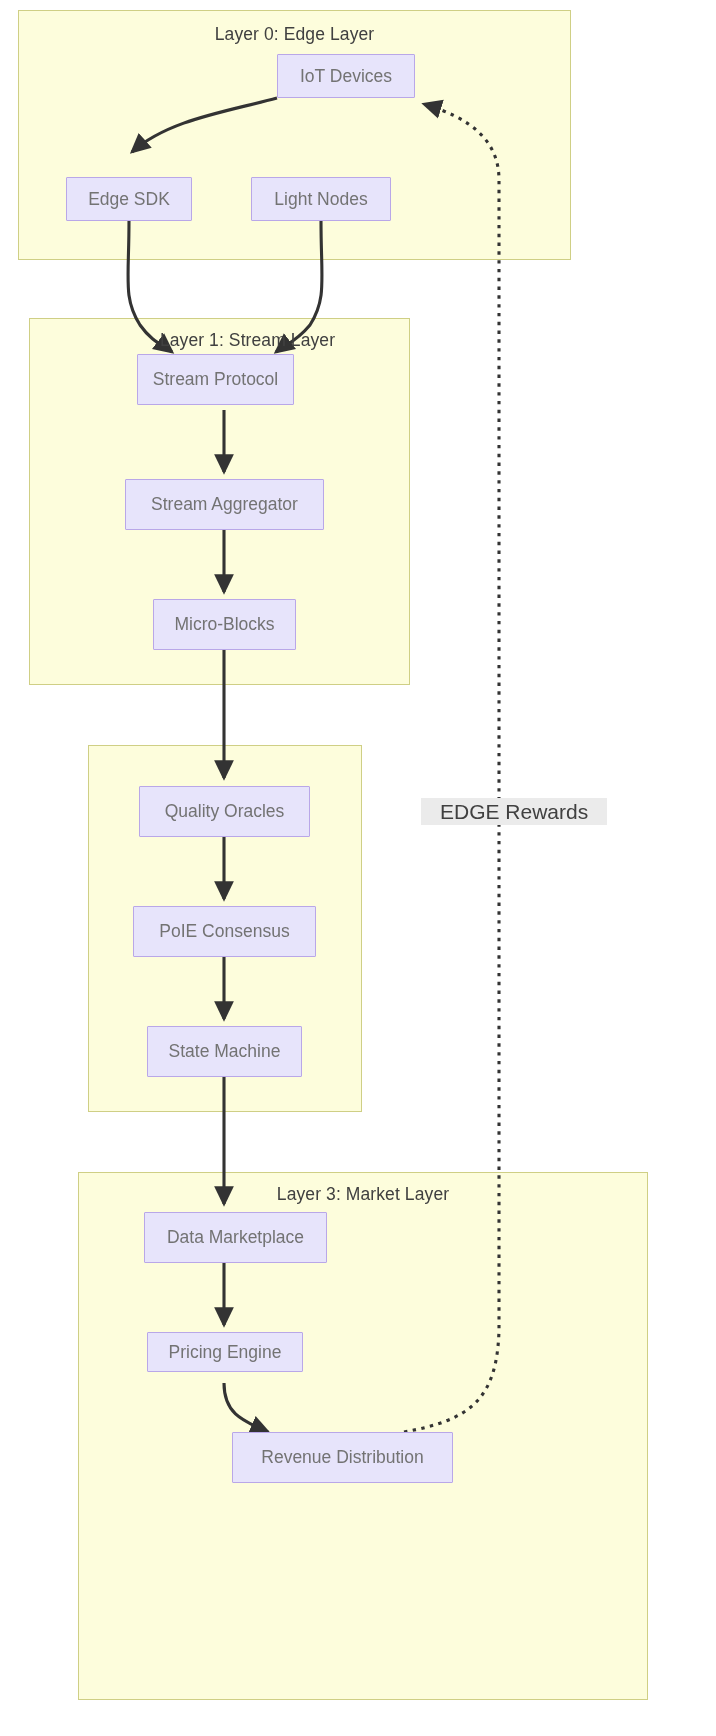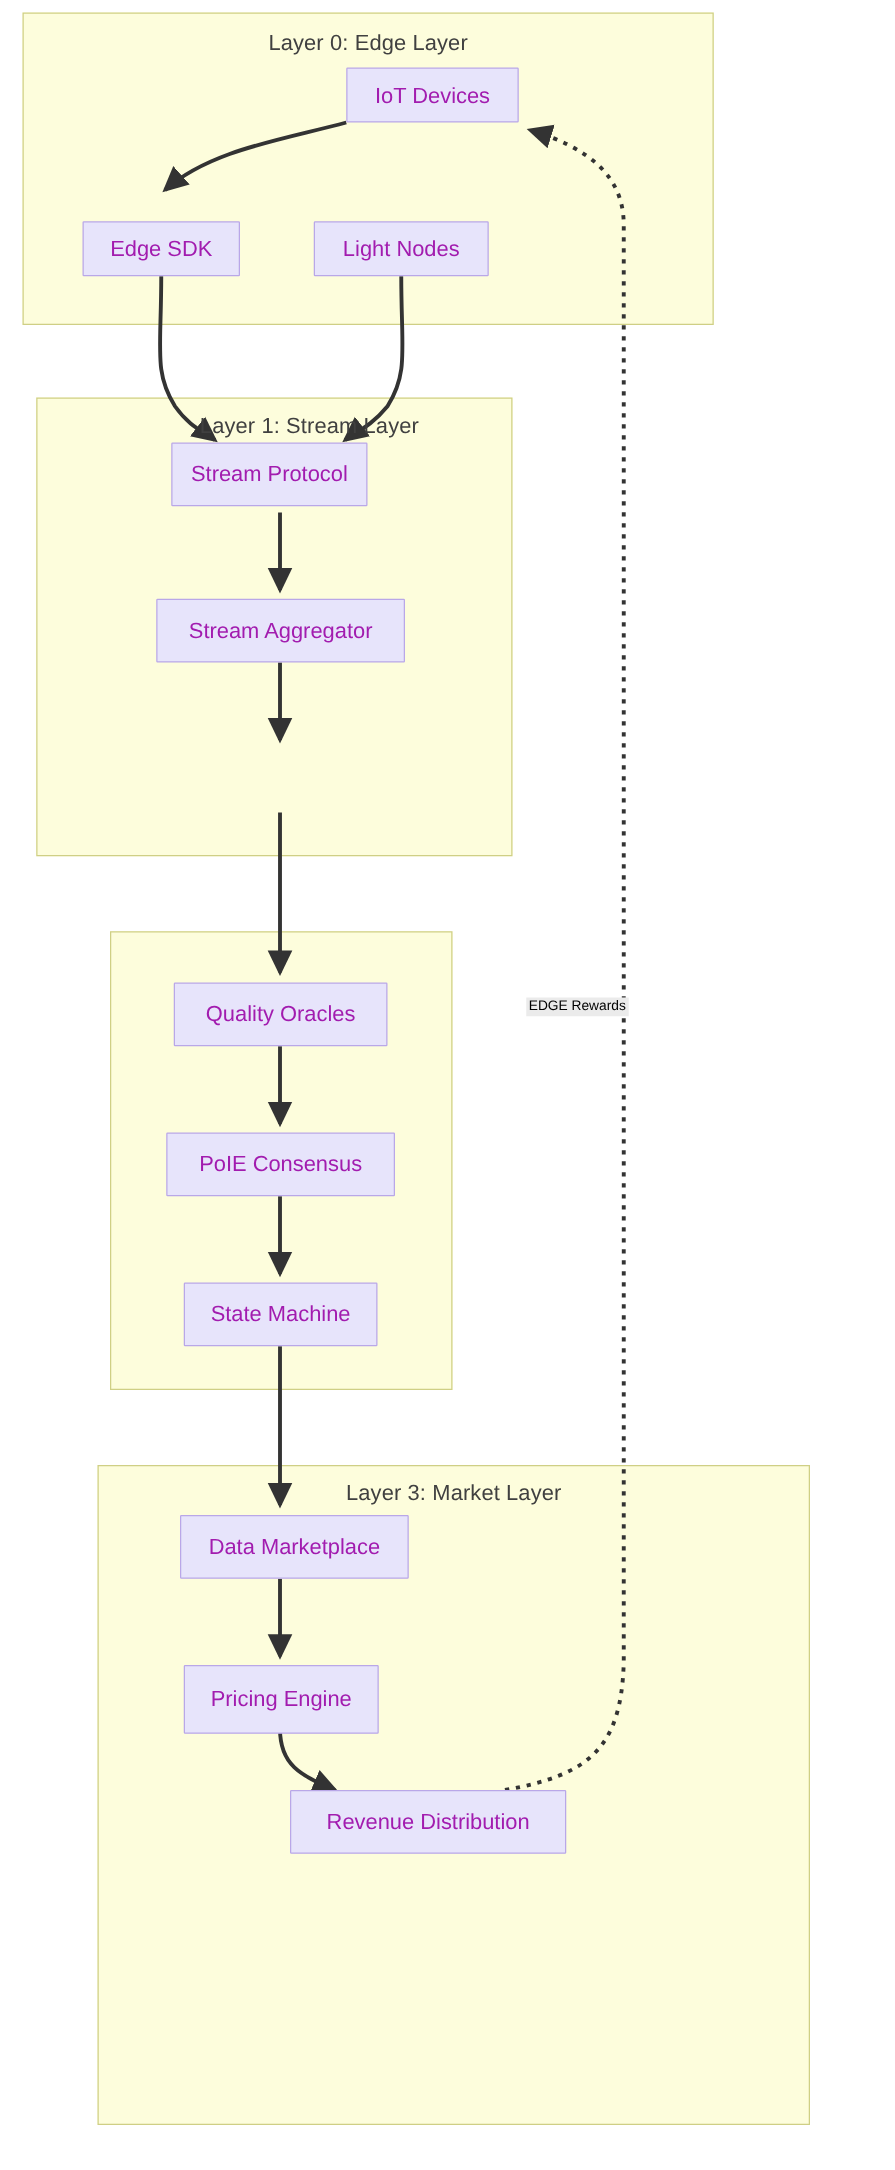--- a/index.html
+++ b/index.html
@@ -33,31 +33,31 @@
   }
   .node {
     position: absolute;
     background: #e7e4fb;
     border: 1.3px solid #b9a7e8;
     box-sizing: border-box;
     display: flex;
     align-items: center;
     justify-content: center;
     font-size: 17.5px;
-    color: #a21caf;
+    color: #737373;
     white-space: nowrap;
     border-radius: 1px;
   }
   .edge-label {
     position: absolute;
-    font-size: 11px;
-    color: #000000;
+    font-size: 21px;
+    color: #404040;
     background: #ebebeb;
     white-space: nowrap;
-    padding: 1px 2px;
+    padding: 1px 19px;
     line-height: 1.2;
   }
   svg.edges {
     position: absolute;
     left: 0;
     top: 0;
     width: 716px;
     height: 1736px;
     overflow: visible;
     pointer-events: none;
@@ -130,28 +130,29 @@
   <div class="node" style="left:277px; top:54px; width:138px; height:44px;">IoT Devices</div>
 
   <div class="node" style="left:66px; top:177px; width:126px; height:44px;">Edge SDK</div>
 
   <div class="node" style="left:251px; top:177px; width:140px; height:44px;">Light Nodes</div>
 
   <div class="node" style="left:137px; top:354px; width:157px; height:51px;">Stream Protocol</div>
 
   <div class="node" style="left:125px; top:479px; width:199px; height:51px;">Stream Aggregator</div>
 
+  <div class="node" style="left:153px; top:599px; width:143px; height:51px;">Micro-Blocks</div>
 
   <div class="node" style="left:139px; top:786px; width:171px; height:51px;">Quality Oracles</div>
 
   <div class="node" style="left:133px; top:906px; width:183px; height:51px;">PoIE Consensus</div>
 
   <div class="node" style="left:147px; top:1026px; width:155px; height:51px;">State Machine</div>
 
   <div class="node" style="left:133px; top:1212px; width:183px; height:51px;margin-left:11px;">Data Marketplace</div>
 
-  <div class="node" style="left:147px; top:1332px; width:156px; height:55px;">Pricing Engine</div>
+  <div class="node" style="left:147px; top:1332px; width:156px; height:40px;">Pricing Engine</div>
 
   <div class="node" style="left:232px; top:1432px; width:221px; height:51px;">Revenue Distribution</div>
 
   <div class="edge-label" style="left:421px; top:798px;">EDGE Rewards</div>
 
 </div>
 
 </body></html>

